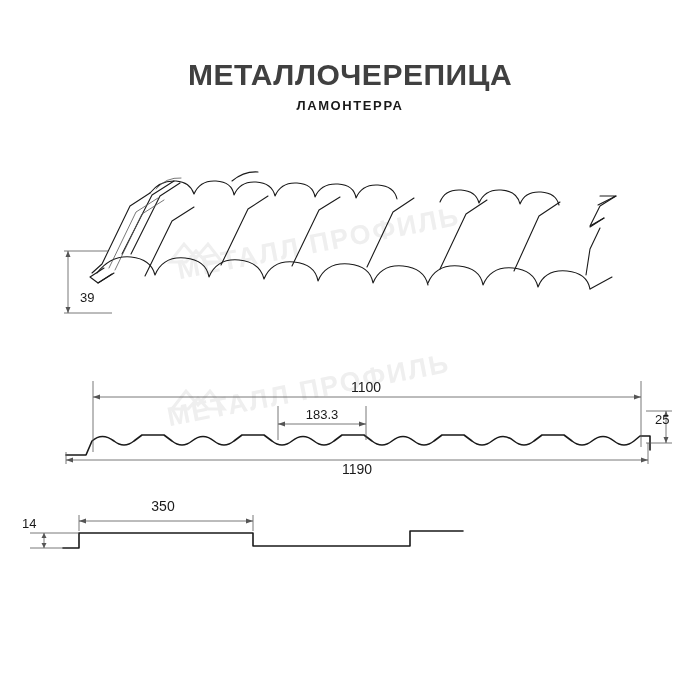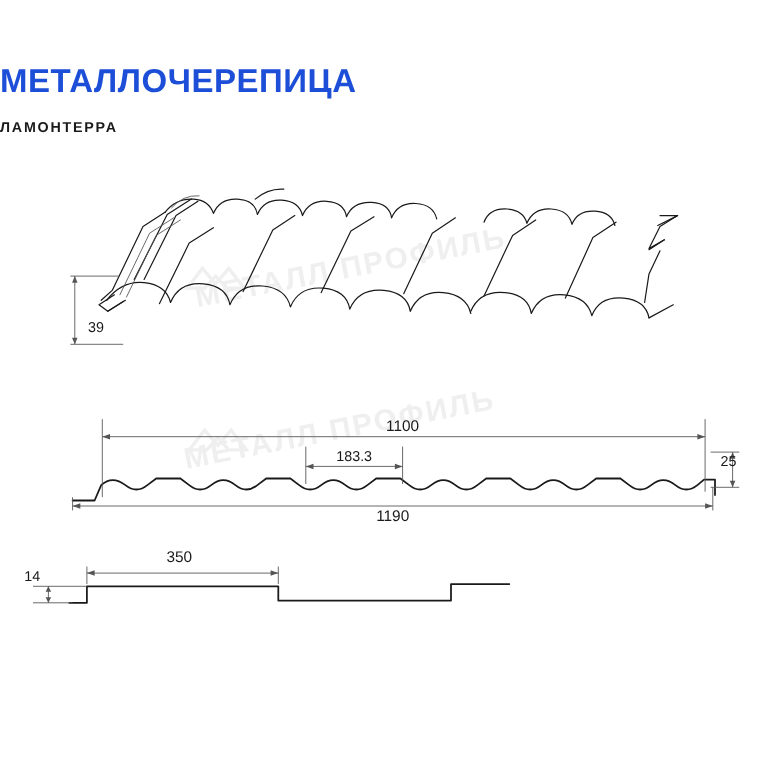--- a/index.html
+++ b/index.html
@@ -18,31 +18,32 @@
   .page {
     position: relative;
     width: 700px;
     height: 700px;
   }
   .title {
     position: absolute;
     left: 0;
     right: 0;
     top: 58px;
-    text-align: left;
+    text-align: center;
     font-size: 30px;
     font-weight: bold;
     letter-spacing: 0.5px;
-    color: #1d4ed8;
+    color: #404040;
   }
   .subtitle {
     position: absolute;
     left: 0;
     right: 0;
-    top: 108px;
+    top: 98px;
+    text-align: center;
     font-size: 13px;
     font-weight: bold;
     letter-spacing: 1.6px;
     color: #1a1a1a;
   }
   .drawing {
     position: absolute;
     left: 0;
     top: 0;
     width: 700px;

